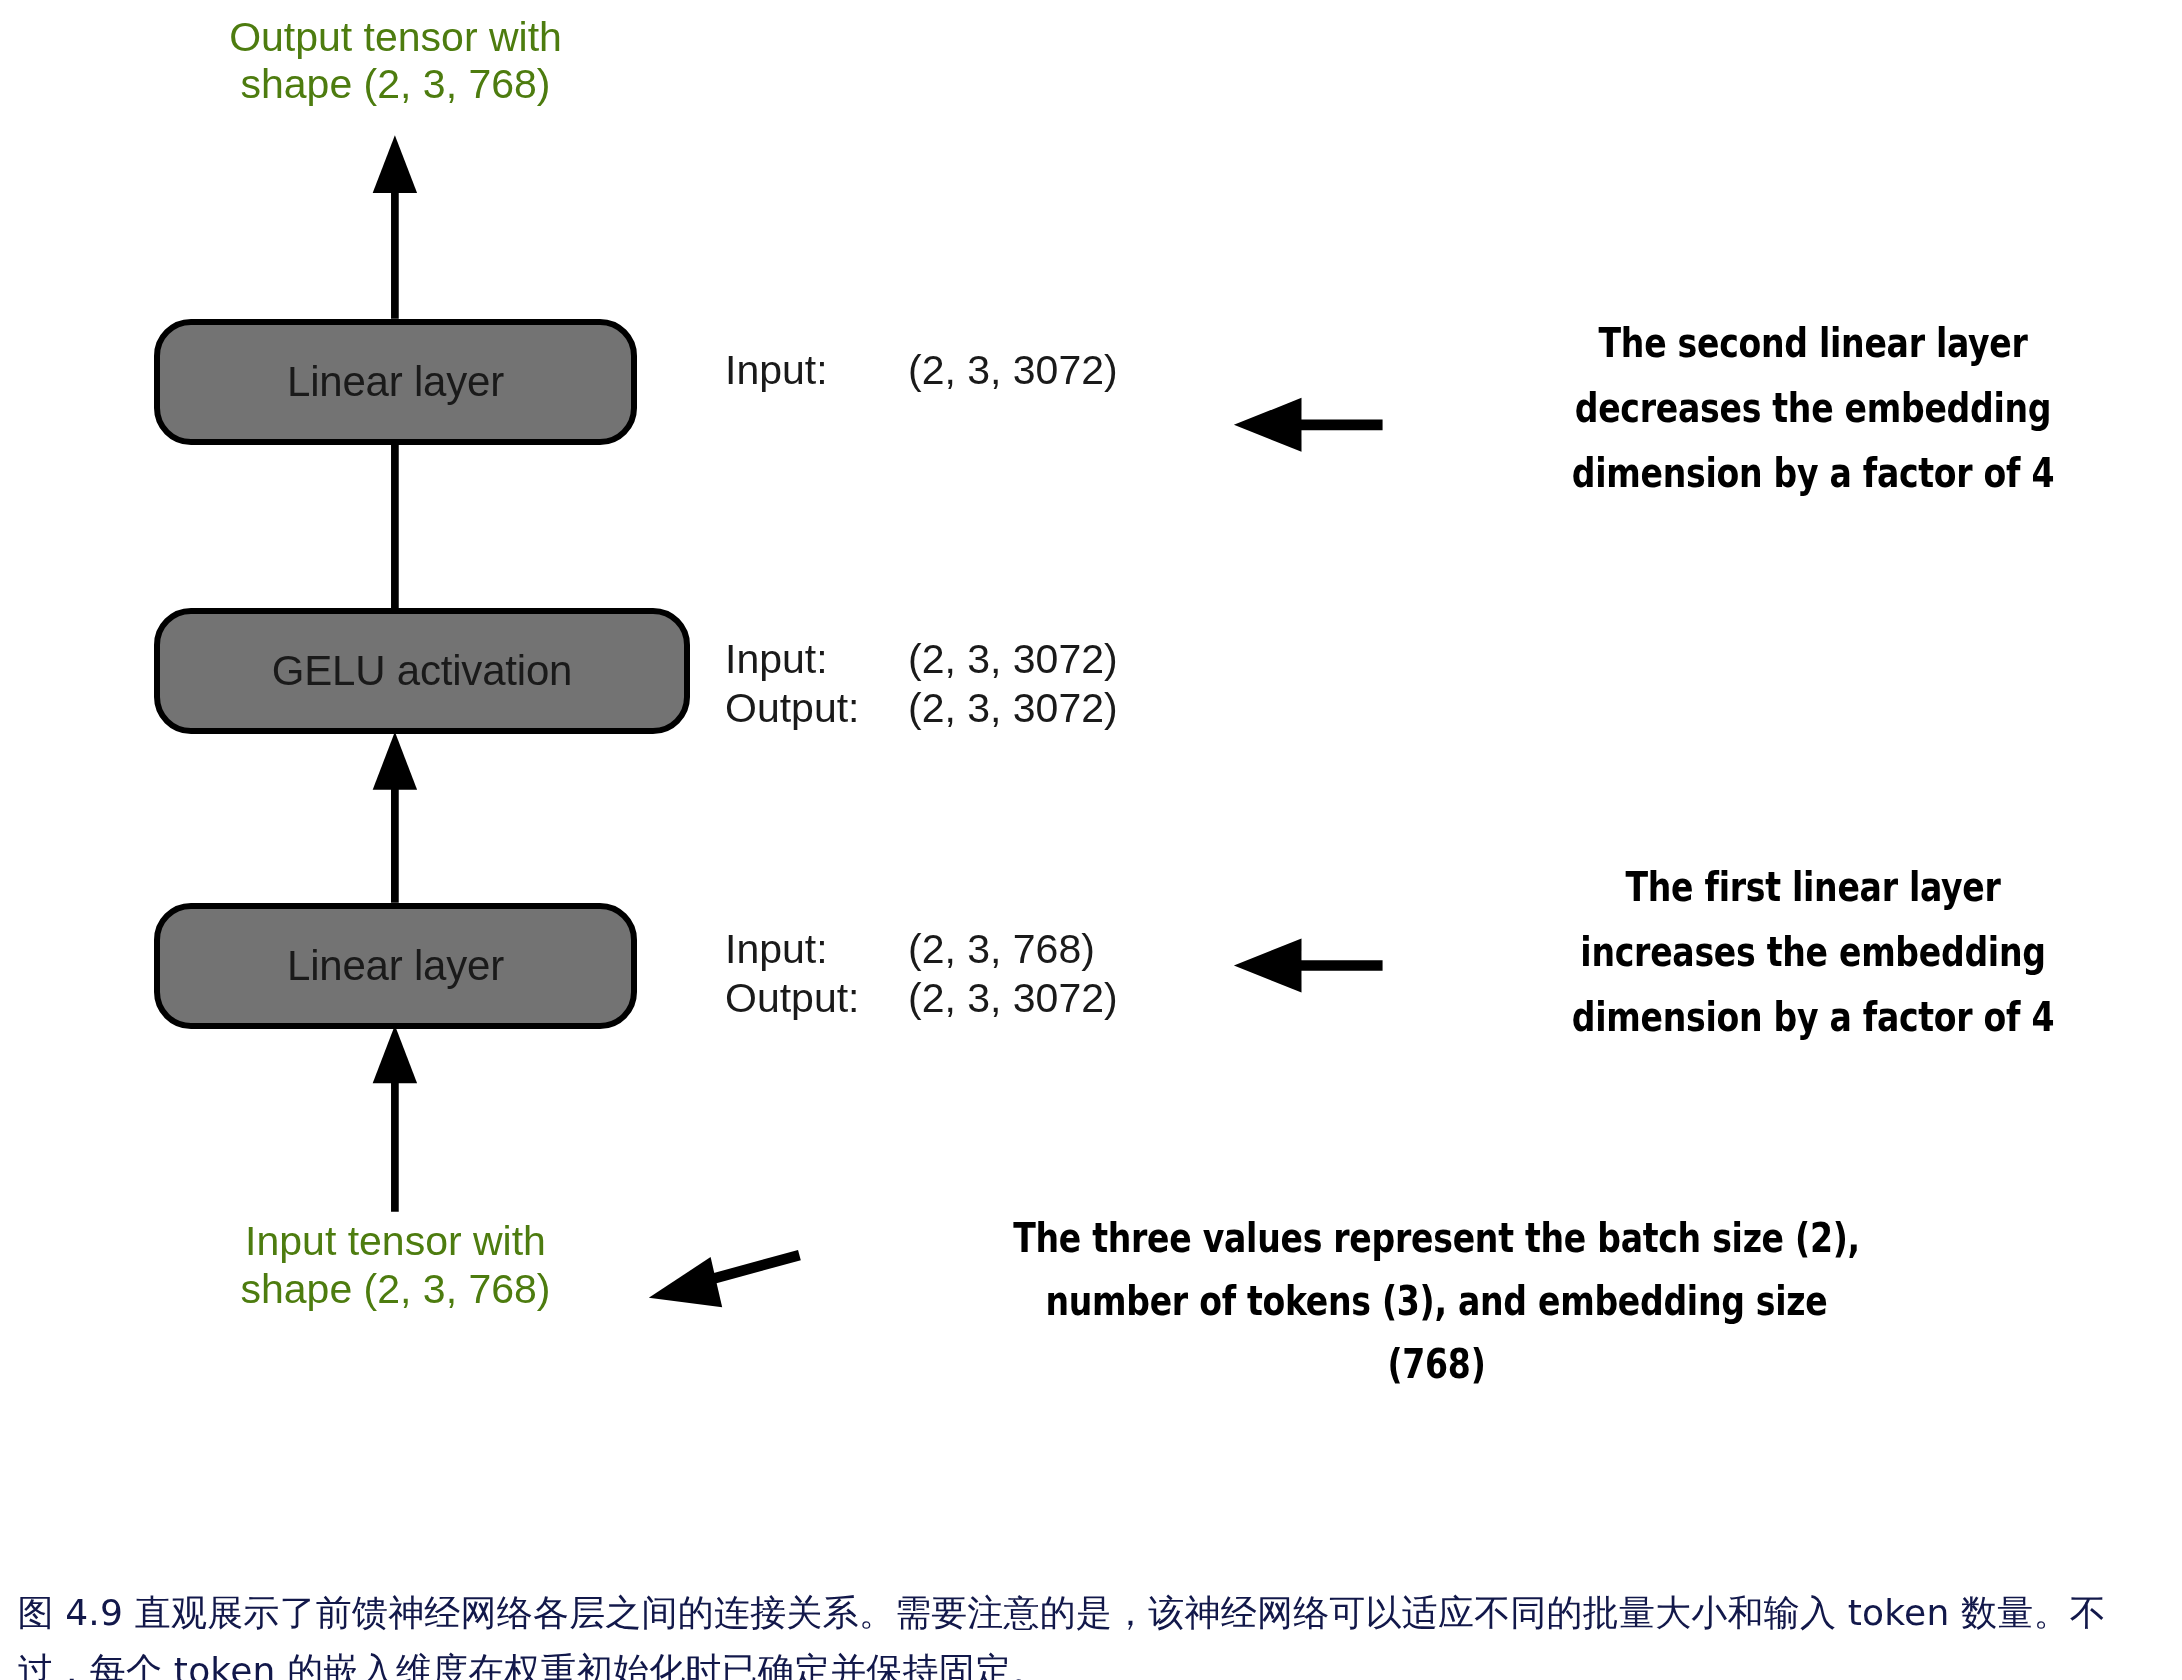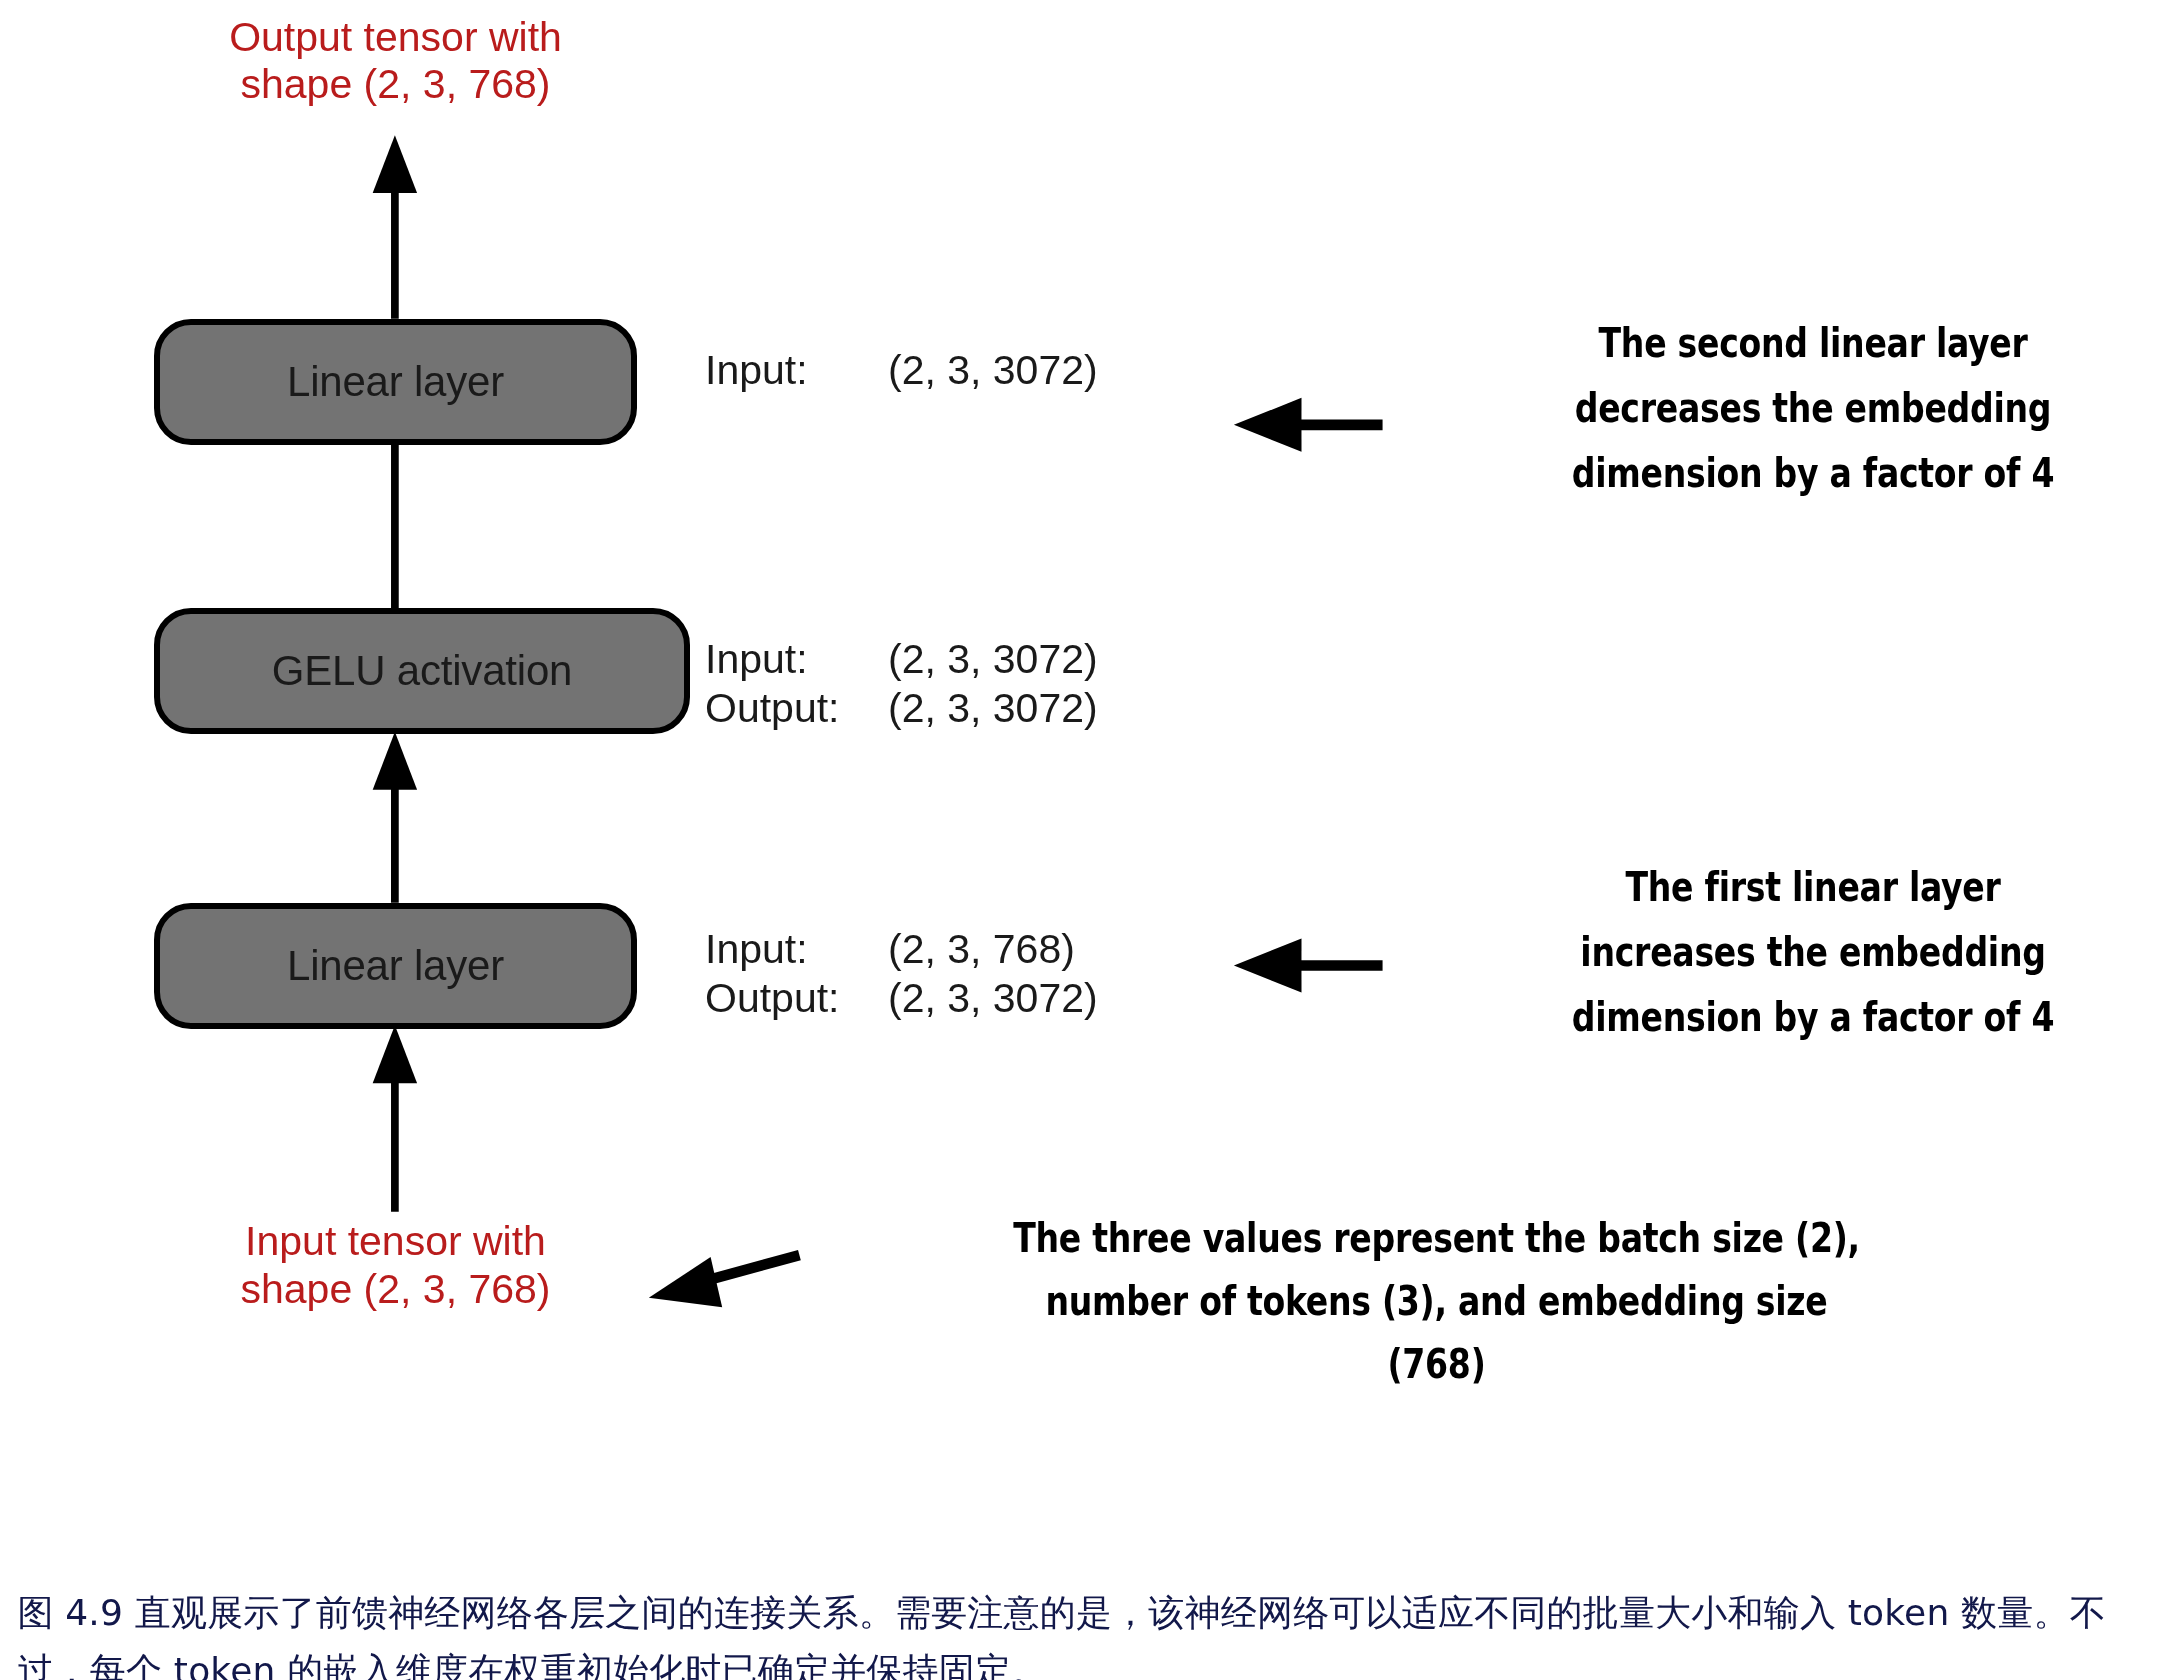--- a/index.html
+++ b/index.html
@@ -38,37 +38,38 @@
     color: #1a1a1a;
     white-space: nowrap;
     letter-spacing: -0.2px;
   }
 
   
   .tensor-caption {
     position: absolute;
     font-size: 41px;
     line-height: 1.16;
-    color: #b91c1c;
+    color: #4d7c0f;
     text-align: center;
     white-space: pre-line;
   }
 
   
   .io-block {
     position: absolute;
     font-size: 41px;
     line-height: 1.2;
     color: #1a1a1a;
     white-space: nowrap;
   }
   .io-row { display: block; }
   .io-key {
     display: inline-block;
     width: 183px;
+    margin-left: 20px;
   }
   .io-val { display: inline-block; }
 
   
   .annotation {
     position: absolute;
     font-family: "DejaVu Sans Condensed", "Liberation Sans Narrow", "Liberation Sans", sans-serif;
     font-weight: bold;
     font-size: 40px;
     line-height: 1.62;

